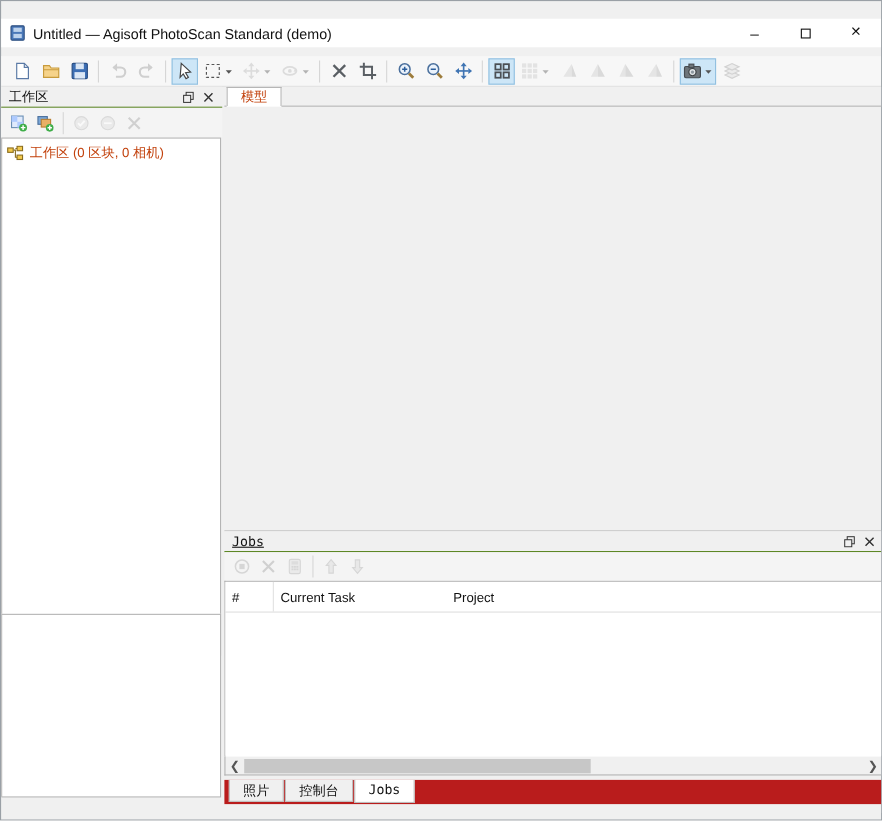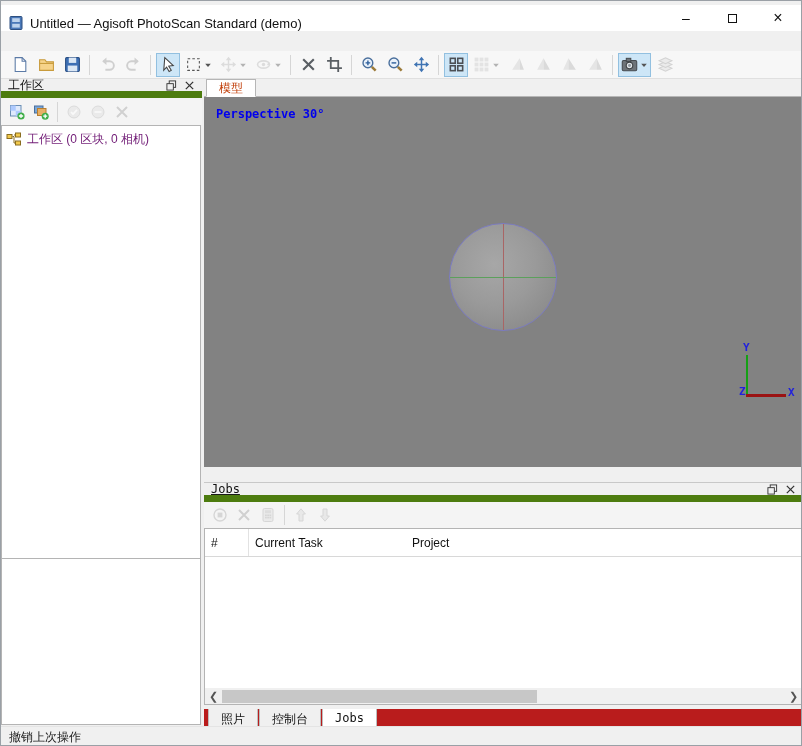--- a/index.html
+++ b/index.html
@@ -2,22 +2,22 @@
 <html><head>
 <meta charset="utf-8">
 <style>
   html,body{margin:0;padding:0;background:#e8e8e8;}
   .window{position:relative;width:802px;height:746px;background:#f0f0f0;
     font-family:"Liberation Sans",sans-serif;font-size:12px;color:#1a1a1a;overflow:hidden;
     border:1px solid #9aa0a6;box-sizing:border-box;}
   .window *{box-sizing:border-box;}
 
   
-  .titlebar{position:absolute;left:0;top:4px;width:100%;height:26px;background:#ffffff;
-    display:flex;align-items:flex-end;padding-left:7px;}
+  .titlebar{position:absolute;left:0;top:16px;width:100%;height:26px;background:#ffffff;
+    display:flex;align-items:center;padding-left:7px;}
   .app-icon{width:16px;height:16px;margin-right:6px;display:inline-flex;}
   .title-text{font-size:13px;color:#111;}
   .win-controls{position:absolute;right:0;top:0;height:26px;display:flex;}
   .win-btn{width:46px;height:26px;display:flex;align-items:center;justify-content:center;
     font-size:14px;color:#111;cursor:default;}
   .win-btn .maxbox{width:9px;height:9px;border:1px solid #111;display:block;}
   .win-btn.close{font-size:16px;}
 
   
   .menubar{position:absolute;left:0;top:26px;width:100%;height:24px;background:#ffffff;
@@ -32,31 +32,31 @@
     border:1px solid transparent;margin:0 1px;padding:0 2px;}
   .tb-btn svg{width:17px;height:17px;display:block;}
   .tb-btn.active{background:#cde6f7;border-color:#92c0e0;}
   .tb-btn.disabled svg{filter:grayscale(1) opacity(.42);}
   .tb-caret{margin-left:2px;display:flex;}
   .tb-caret svg{width:8px;height:8px;}
   .tb-sep{width:1px;height:20px;background:#d6d6d6;margin:0 4px;}
 
   
   .left-col{position:absolute;left:0;top:78px;width:201px;height:646px;background:#f0f0f0;}
-  .panel-titlebar{height:19px;background:#f0f0f0;border-bottom:7px solid #4d7c0f;
+  .panel-titlebar{height:19px;background:#f0f0f0;border-bottom:1px solid #4d7c0f;
     display:flex;align-items:center;padding:0 4px 0 7px;font-size:12px;color:#111;}
   .panel-title{flex:1;}
   .panel-btn{width:18px;height:16px;display:flex;align-items:center;justify-content:center;color:#333;}
   .panel-btn svg{width:11px;height:11px;}
   .panel-toolbar{height:27px;display:flex;align-items:center;padding-left:4px;background:#f4f4f4;}
   .panel-toolbar .tb-btn{height:22px;min-width:22px;}
   .panel-toolbar .tb-btn svg{width:16px;height:16px;}
   .tree-box{position:absolute;left:0;top:46px;width:200px;height:471px;background:#ffffff;
     border:1px solid #b4b4b4;}
-  .tree-item{display:flex;align-items:center;gap:5px;padding:5px 2px 0 4px;font-size:12px;color:#701a75;}
+  .tree-item{display:flex;align-items:center;gap:5px;padding:5px 2px 0 4px;font-size:12px;color:#c2410c;}
   .tree-item svg{width:16px;height:16px;flex:none;}
   .left-box2{position:absolute;left:0;top:479px;width:200px;height:167px;background:#ffffff;
     border:1px solid #b4b4b4;}
 
   
   .right-col{position:absolute;left:203px;top:78px;width:599px;height:646px;}
   .doc-tabbar{height:18px;background:#f0f0f0;display:flex;align-items:flex-end;padding-left:2px;
     border-bottom:1px solid #b6b6b6;}
   .doc-tab{height:18px;padding:1px 12px 0 12px;font-size:12px;display:flex;align-items:center;
     color:#c2410c;}
@@ -455,34 +455,20 @@
       </div>
     </div>
     <div class="left-box2"></div>
   </div>
 
   <div class="right-col">
     <div class="doc-tabbar" id="doc-tabs">
         <span class="doc-tab active">模型</span>
       </div>
 
-    <div class="viewport">
-      <div class="vp-overlay">Perspective 30°</div>
-      <div class="sphere">
-        <div class="sphere-meridian"></div>
-        <div class="sphere-equator"></div>
-      </div>
-      <div class="axis-gizmo">
-        <div class="axis-y-line"></div>
-        <div class="axis-x-line"></div>
-        <span class="axis-label-y">Y</span>
-        <span class="axis-label-z">Z</span>
-        <span class="axis-label-x">X</span>
-      </div>
-    </div>
 
     <div class="jobs-panel">
       <div class="panel-titlebar">
         <span class="panel-title">Jobs</span>
         <span class="panel-buttons" id="jobs-panel-buttons" style="display:flex">
             <span class="panel-btn">
               <svg viewBox="0 0 12 12">
                 <rect x="3.5" y="1" width="7" height="7" fill="#f0f0f0" stroke="#333"></rect>
                 <rect x="1" y="4" width="7" height="7" fill="#f0f0f0" stroke="#333"></rect>
               </svg>
@@ -558,17 +544,14 @@
         <span class="hs-btn">❯</span>
       </div>
       <div class="bottom-tabs" id="bottom-tabs">
           <span class="b-tab">照片</span>
           <span class="b-tab">控制台</span>
           <span class="b-tab active">Jobs</span>
         </div>
     </div>
   </div>
 
-  <div class="statusbar">
-    <span>撤销上次操作</span>
-  </div>
 
 </div>
 
 </body></html>

